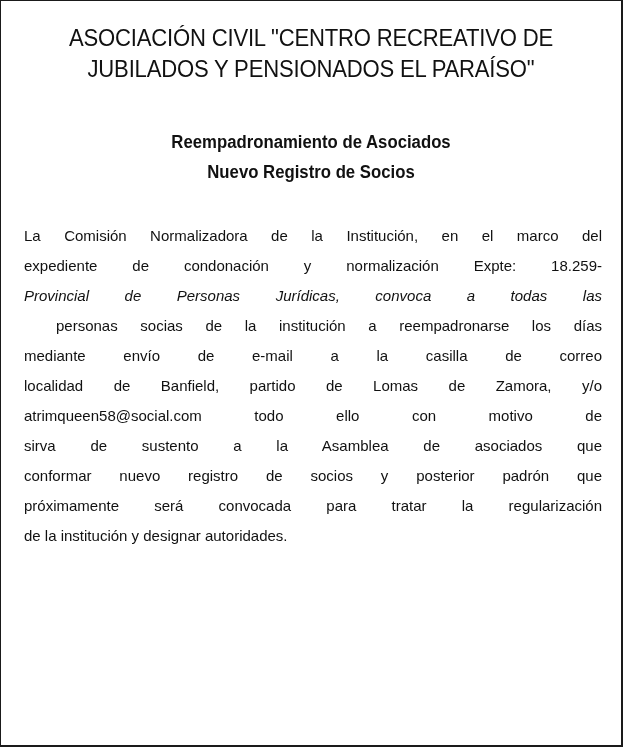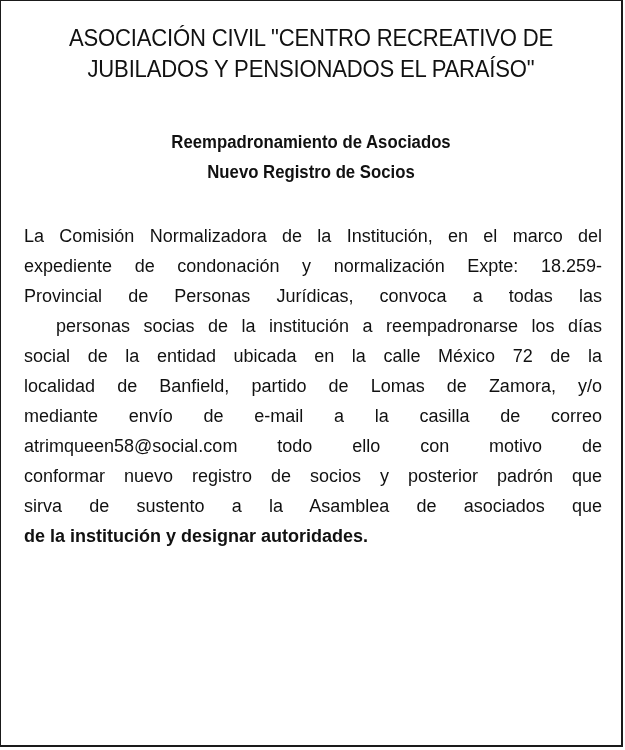--- a/index.html
+++ b/index.html
@@ -28,21 +28,21 @@
       position: absolute; left: 20px; right: 20px; top: 126px;
       text-align: center;
       font-size: 18px; line-height: 30px;
       font-weight: bold;
       transform: scaleX(0.93);
       transform-origin: center top;
     }
     .subtitle span { display: block; }
     .body {
       position: absolute; left: 23px; width: 578px; top: 220px;
-      font-size: 18px; line-height: 30px;
+      font-size: 15px; line-height: 30px;
     }
     .line {
       display: block;
       text-align: justify;
       text-align-last: justify;
       white-space: nowrap;
       height: 30px;
       overflow: visible;
     }
     .line.last { text-align-last: left; }
@@ -57,23 +57,23 @@
   </div>
 
   <div class="subtitle">
     <span>Reempadronamiento de Asociados</span>
     <span>Nuevo Registro de Socios</span>
   </div>
 
   <div class="body">
     <div class="line" style="white-space: normal;">La Comisión Normalizadora de la Institución, en el marco del</div>
     <div class="line" style="white-space: normal;">expediente de condonación y normalización Expte: 18.259-</div>
-    <div class="line" style="white-space: normal;">Provincial de Personas Jurídicas, convoca a todas las</div>
+    <div class="line" style="white-space: normal; font-style: italic;">Provincial de Personas Jurídicas, convoca a todas las</div>
     <div class="line" style="white-space: normal; margin-left: 32px;">personas socias de la institución a reempadronarse los días</div>
-    <div class="line" style="white-space: normal;">social de la entidad ubicada en la calle México 72 de la</div>
+    <div class="line" style="white-space: normal;">mediante envío de e-mail a la casilla de correo</div>
     <div class="line" style="white-space: normal;">localidad de Banfield, partido de Lomas de Zamora, y/o</div>
-    <div class="line" style="white-space: normal;">mediante envío de e-mail a la casilla de correo</div>
     <div class="line" style="white-space: normal;">atrimqueen58@social.com todo ello con motivo de</div>
+    <div class="line" style="white-space: normal;">sirva de sustento a la Asamblea de asociados que</div>
     <div class="line" style="white-space: normal;">conformar nuevo registro de socios y posterior padrón que</div>
-    <div class="line" style="white-space: normal;">sirva de sustento a la Asamblea de asociados que</div>
-    <div class="line last" style="white-space: normal; font-weight: bold;">de la institución y designar autoridades.</div>
+    <div class="line" style="white-space: normal;">próximamente será convocada para tratar la regularización</div>
+    <div class="line last" style="white-space: normal;">de la institución y designar autoridades.</div>
   </div>
 </div>
 
 </body></html>

